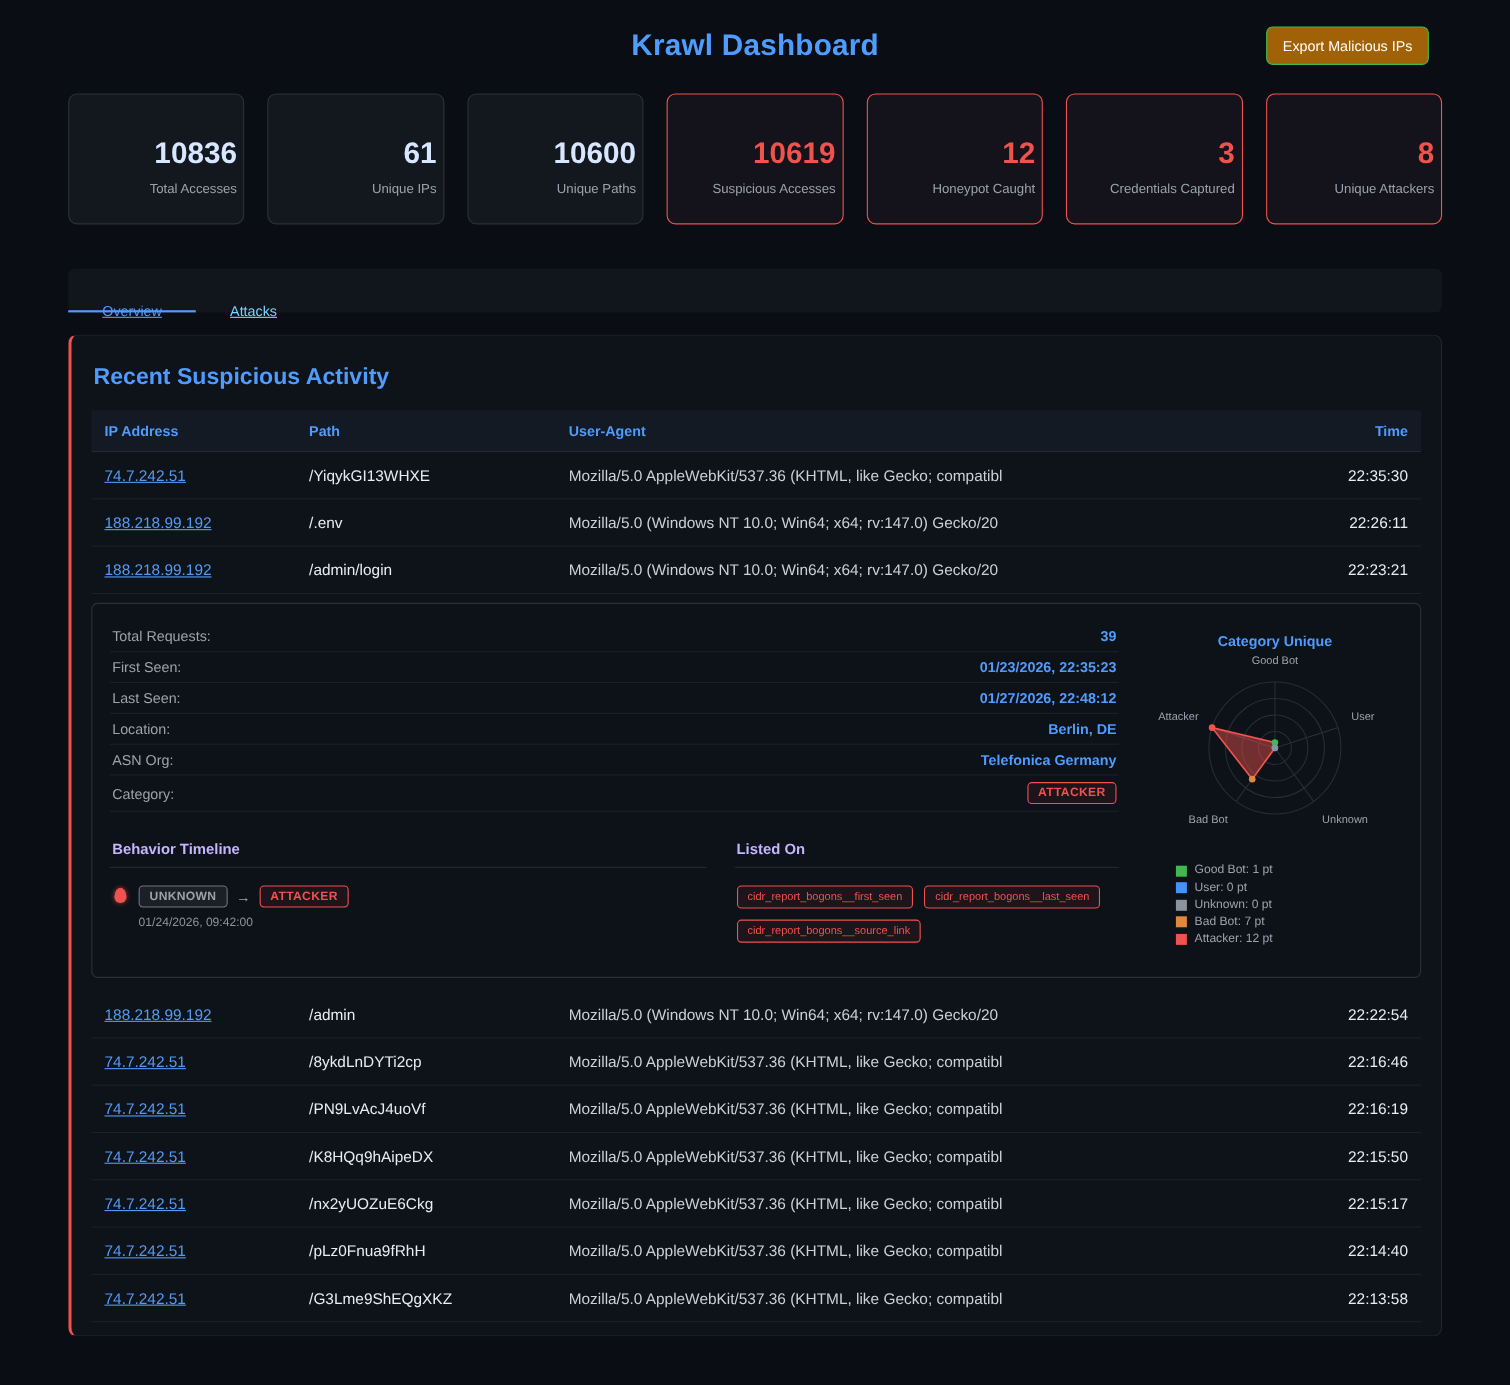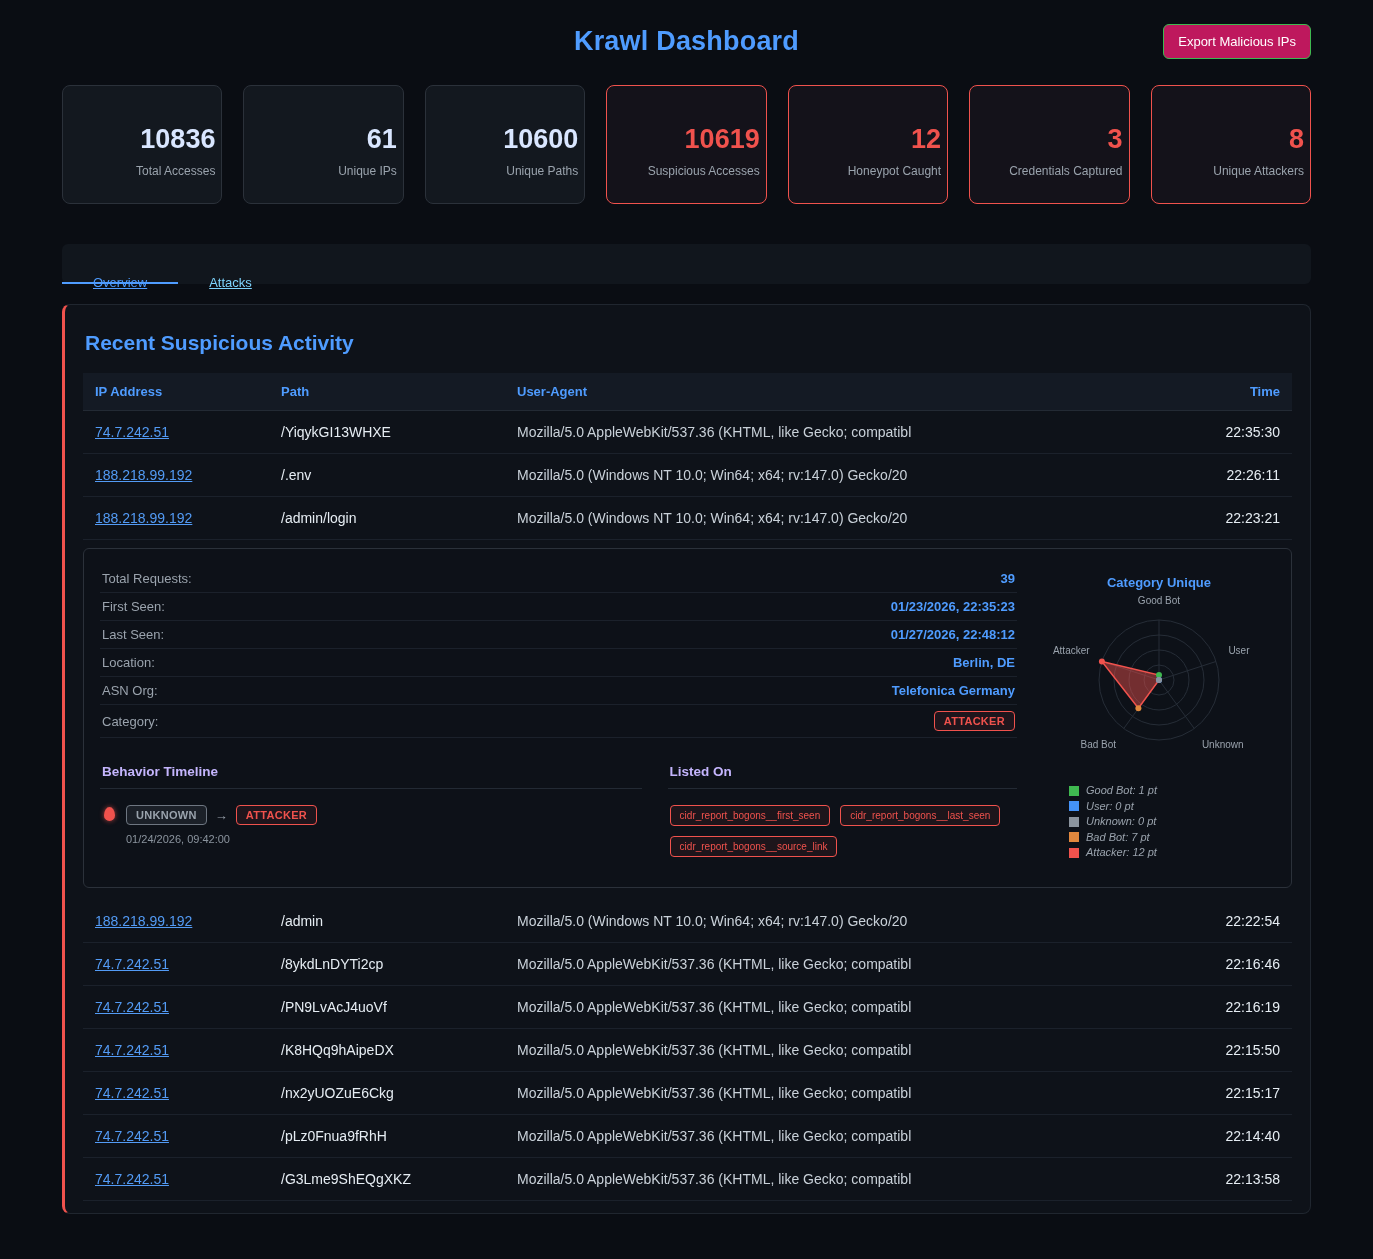--- a/index.html
+++ b/index.html
@@ -3,21 +3,21 @@
 <meta charset="utf-8">
 <style>
   * { margin:0; padding:0; box-sizing:border-box; }
   html,body { background:#0a0d13; }
   body { font-family:"Liberation Sans", sans-serif; color:#c9d1d9; }
   .page { width:1373px; min-height:1259px; padding:0 62px 14px; position:relative; }
 
   
   .topbar { position:relative; display:flex; justify-content:center; align-items:center; padding:26px 0 28px; }
   .topbar h1 { color:#4f9cff; font-size:27px; font-weight:bold; letter-spacing:.2px; }
-  .export-btn { position:absolute; right:0; top:24px; background:#be185d; color:#ffffff; border:1px solid #3fb950;
+  .export-btn { position:absolute; right:12px; top:24px; background:#a16207; color:#ffffff; border:1px solid #3fb950;
     border-radius:6px; padding:9px 14px; font-size:13px; font-family:inherit; cursor:pointer; }
 
   
   .stats { display:flex; gap:21px; }
   .stat-card { flex:1; background:#13181f; border:1px solid #2b313a; border-radius:8px; text-align:right; padding:38px 6px 25px; }
   .stat-card .value { font-size:27px; font-weight:bold; color:#d9e6ff; }
   .stat-card .label { font-size:12px; color:#9aa3ad; margin-top:9px; }
   .stat-card.danger { border-color:#f0524d; background:#14121a; }
   .stat-card.danger .value { color:#f0524d; }
 
@@ -61,21 +61,21 @@
   .tl-badges { display:flex; align-items:center; gap:8px; }
   .tl-arrow { color:#9aa3ad; font-size:13px; }
   .tl-time { font-size:11px; color:#8b949e; margin-top:8px; }
   .listed-badges { display:flex; flex-wrap:wrap; gap:10px; padding-left:2px; }
   .listed-badges .chip { font-size:10px; font-weight:normal; color:#f0524d; border:1px solid #f0524d; background:rgba(240,82,77,.07); border-radius:4px; padding:4px 9px; cursor:pointer; }
 
   
   .detail-right { width:232px; flex:none; }
   .radar-title { color:#4f9cff; font-size:13px; font-weight:bold; text-align:center; margin:10px 0 2px; }
   .legend { margin:4px 0 0 26px; }
-  .legend-item { display:flex; align-items:center; gap:7px; font-size:11px; color:#9aa3ad; line-height:15.5px;font-style:italic; }
+  .legend-item { display:flex; align-items:center; gap:7px; font-size:11px; color:#9aa3ad; line-height:15.5px; }
   .legend-swatch { width:10px; height:10px; flex:none; display:inline-block; }
 </style>
 </head>
 <body>
 
 <div class="page">
 
   <header class="topbar">
     <h1>Krawl Dashboard</h1>
     <button class="export-btn">Export Malicious IPs</button>

